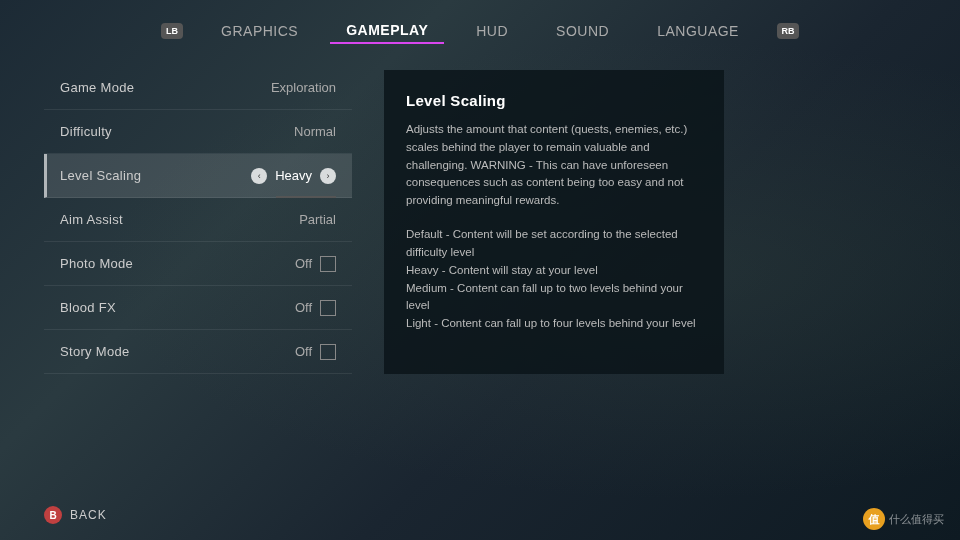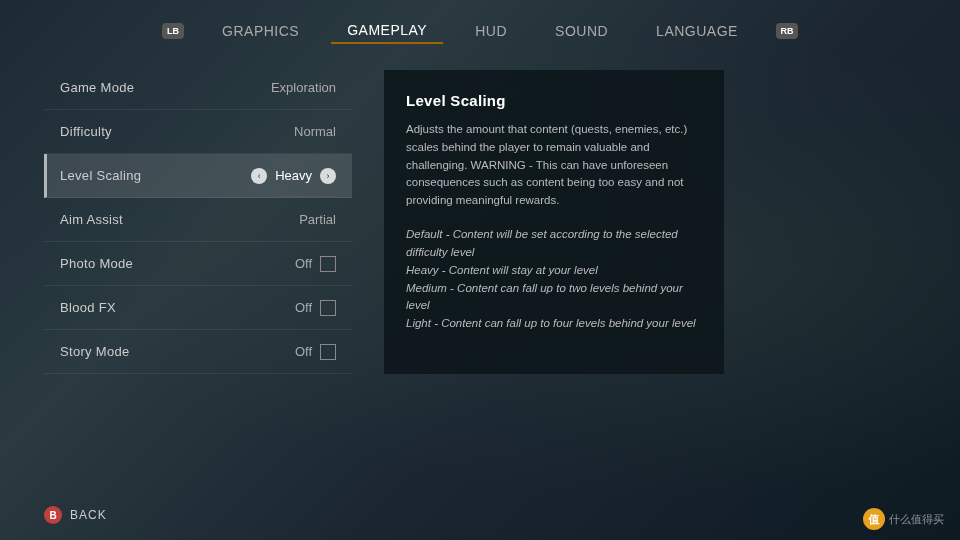--- a/index.html
+++ b/index.html
@@ -64,22 +64,22 @@
       font-size: 14px;
       color: #aaa;
       cursor: pointer;
       letter-spacing: 0.5px;
       text-transform: uppercase;
       font-weight: 400;
     }
 
     .nav-item.active {
       color: #fff;
-      border-bottom: 2px solid #a16207;
-      font-weight: 400;
+      border-bottom: 2px solid #d946ef;
+      font-weight: 700;
     }
 
     
     .main-area {
       display: flex;
       gap: 0;
       padding: 10px 44px;
     }
 
     
@@ -165,21 +165,20 @@
       color: #bbb;
       line-height: 1.55;
     }
 
     .info-body p {
       margin-bottom: 16px;
     }
 
     .info-body p:last-child {
       margin-bottom: 0;
-      font-style: italic;
     }
 
     
     .bottom-bar {
       position: absolute;
       bottom: 16px;
       left: 44px;
       display: flex;
       align-items: center;
       gap: 8px;

